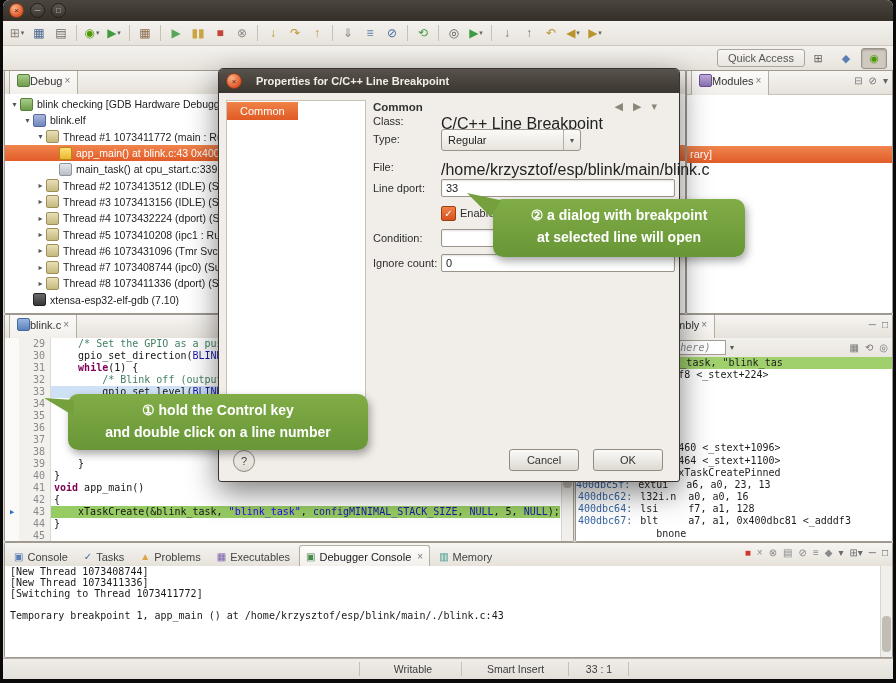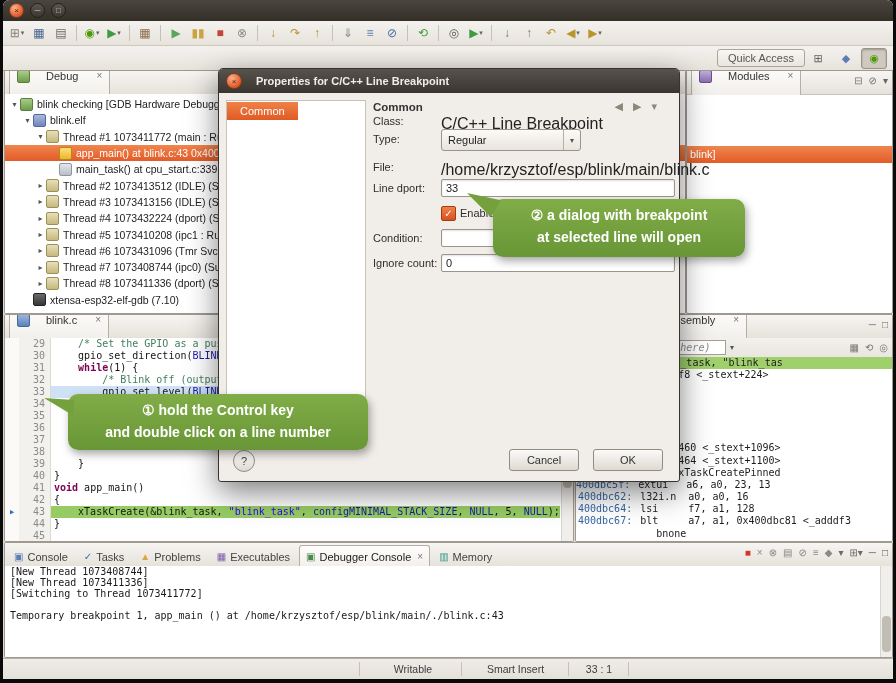--- a/index.html
+++ b/index.html
@@ -22,21 +22,21 @@
   .tdd{font-size:7px;color:#666;margin-left:1px}
   .tsep{width:1px;height:16px;background:#c6c0b7;margin:0 4px;flex:none}
   .qa-btn{position:absolute;right:88px;top:3px;height:16px;padding:0 10px;border:1px solid #aaa49a;border-radius:3px;background:linear-gradient(#f8f6f3,#e9e5df);font-size:11px;color:#555;display:flex;align-items:center}
   .persp{position:absolute;right:6px;top:2px;display:flex;gap:2px}
   .pbtn{width:24px;height:19px;display:flex;align-items:center;justify-content:center;border-radius:3px;font-size:11px;border:1px solid transparent}
   .pbtn.pressed{background:#cfc9c0;border:1px solid #9a948a;box-shadow:inset 0 1px 2px rgba(0,0,0,.25)}
 
   
   .panel{position:absolute;background:#fff;border:1px solid #9f998f;border-radius:2px;overflow:hidden}
   .phead{position:absolute;left:0;top:0;right:0;height:23px;background:linear-gradient(#f7f5f2,#e6e2db);border-bottom:1px solid #c9c3ba;display:flex;align-items:flex-end}
-  .tab{height:21px;margin-left:4px;margin-bottom:-1px;padding:4px 7px;display:flex;align-items:flex-start;gap:16px;font-size:11px;color:#333;background:linear-gradient(#fefdfc,#f2efeb);border:1px solid #b4aea4;border-bottom:none;border-radius:3px 3px 0 0;white-space:nowrap}
+  .tab{height:21px;margin-left:4px;margin-bottom:-1px;padding:4px 7px;display:flex;align-items:center;gap:0;font-size:11px;color:#333;background:linear-gradient(#fefdfc,#f2efeb);border:1px solid #b4aea4;border-bottom:none;border-radius:3px 3px 0 0;white-space:nowrap}
   .tclose{font-size:10px;color:#777;margin-left:2px}
   .ficon{width:11px;height:11px;border-radius:2px;display:inline-block;flex:none}
   .fi-debug{background:linear-gradient(#a8cd8a,#6f9c4b);border:1px solid #54803a}
   .fi-modules{background:linear-gradient(#c0aede,#8a6fae);border:1px solid #6a4f96}
   .fi-cfile{background:linear-gradient(#9ab6e0,#5c81bb);border:1px solid #44699f}
   .fi-disasm{background:linear-gradient(#8fcdc2,#4a9a8a);border:1px solid #357a6c}
   .phead-actions{position:absolute;right:4px;top:5px;display:flex;gap:6px;align-items:center;font-size:10px;color:#666}
   .pa{line-height:1}
 
   
@@ -323,21 +323,21 @@
           <span class="ficon fi-modules"></span>
           <span>Modules</span>
           <span class="tclose">×</span>
         </div>
         <span class="phead-actions" id="modules-actions">
             <span class="pa" style="color: rgb(119, 119, 119);">⊟</span>
             <span class="pa" style="color: rgb(119, 119, 119);">⊘</span>
             <span class="pa" style="color: rgb(102, 102, 102);">▾</span>
           </span>
       </div>
-      <div class="mod-row">blink]</div>
+      <div class="mod-row">rary]</div>
       <span class="phead-actions" style="top:5px"></span>
     </div>
 
     <div class="panel" style="left:1px;top:314px;width:568px;height:226px">
       <div class="phead">
         <div class="tab">
           <span class="ficon fi-cfile"></span>
           <span>blink.c</span>
           <span class="tclose">×</span>
         </div>

